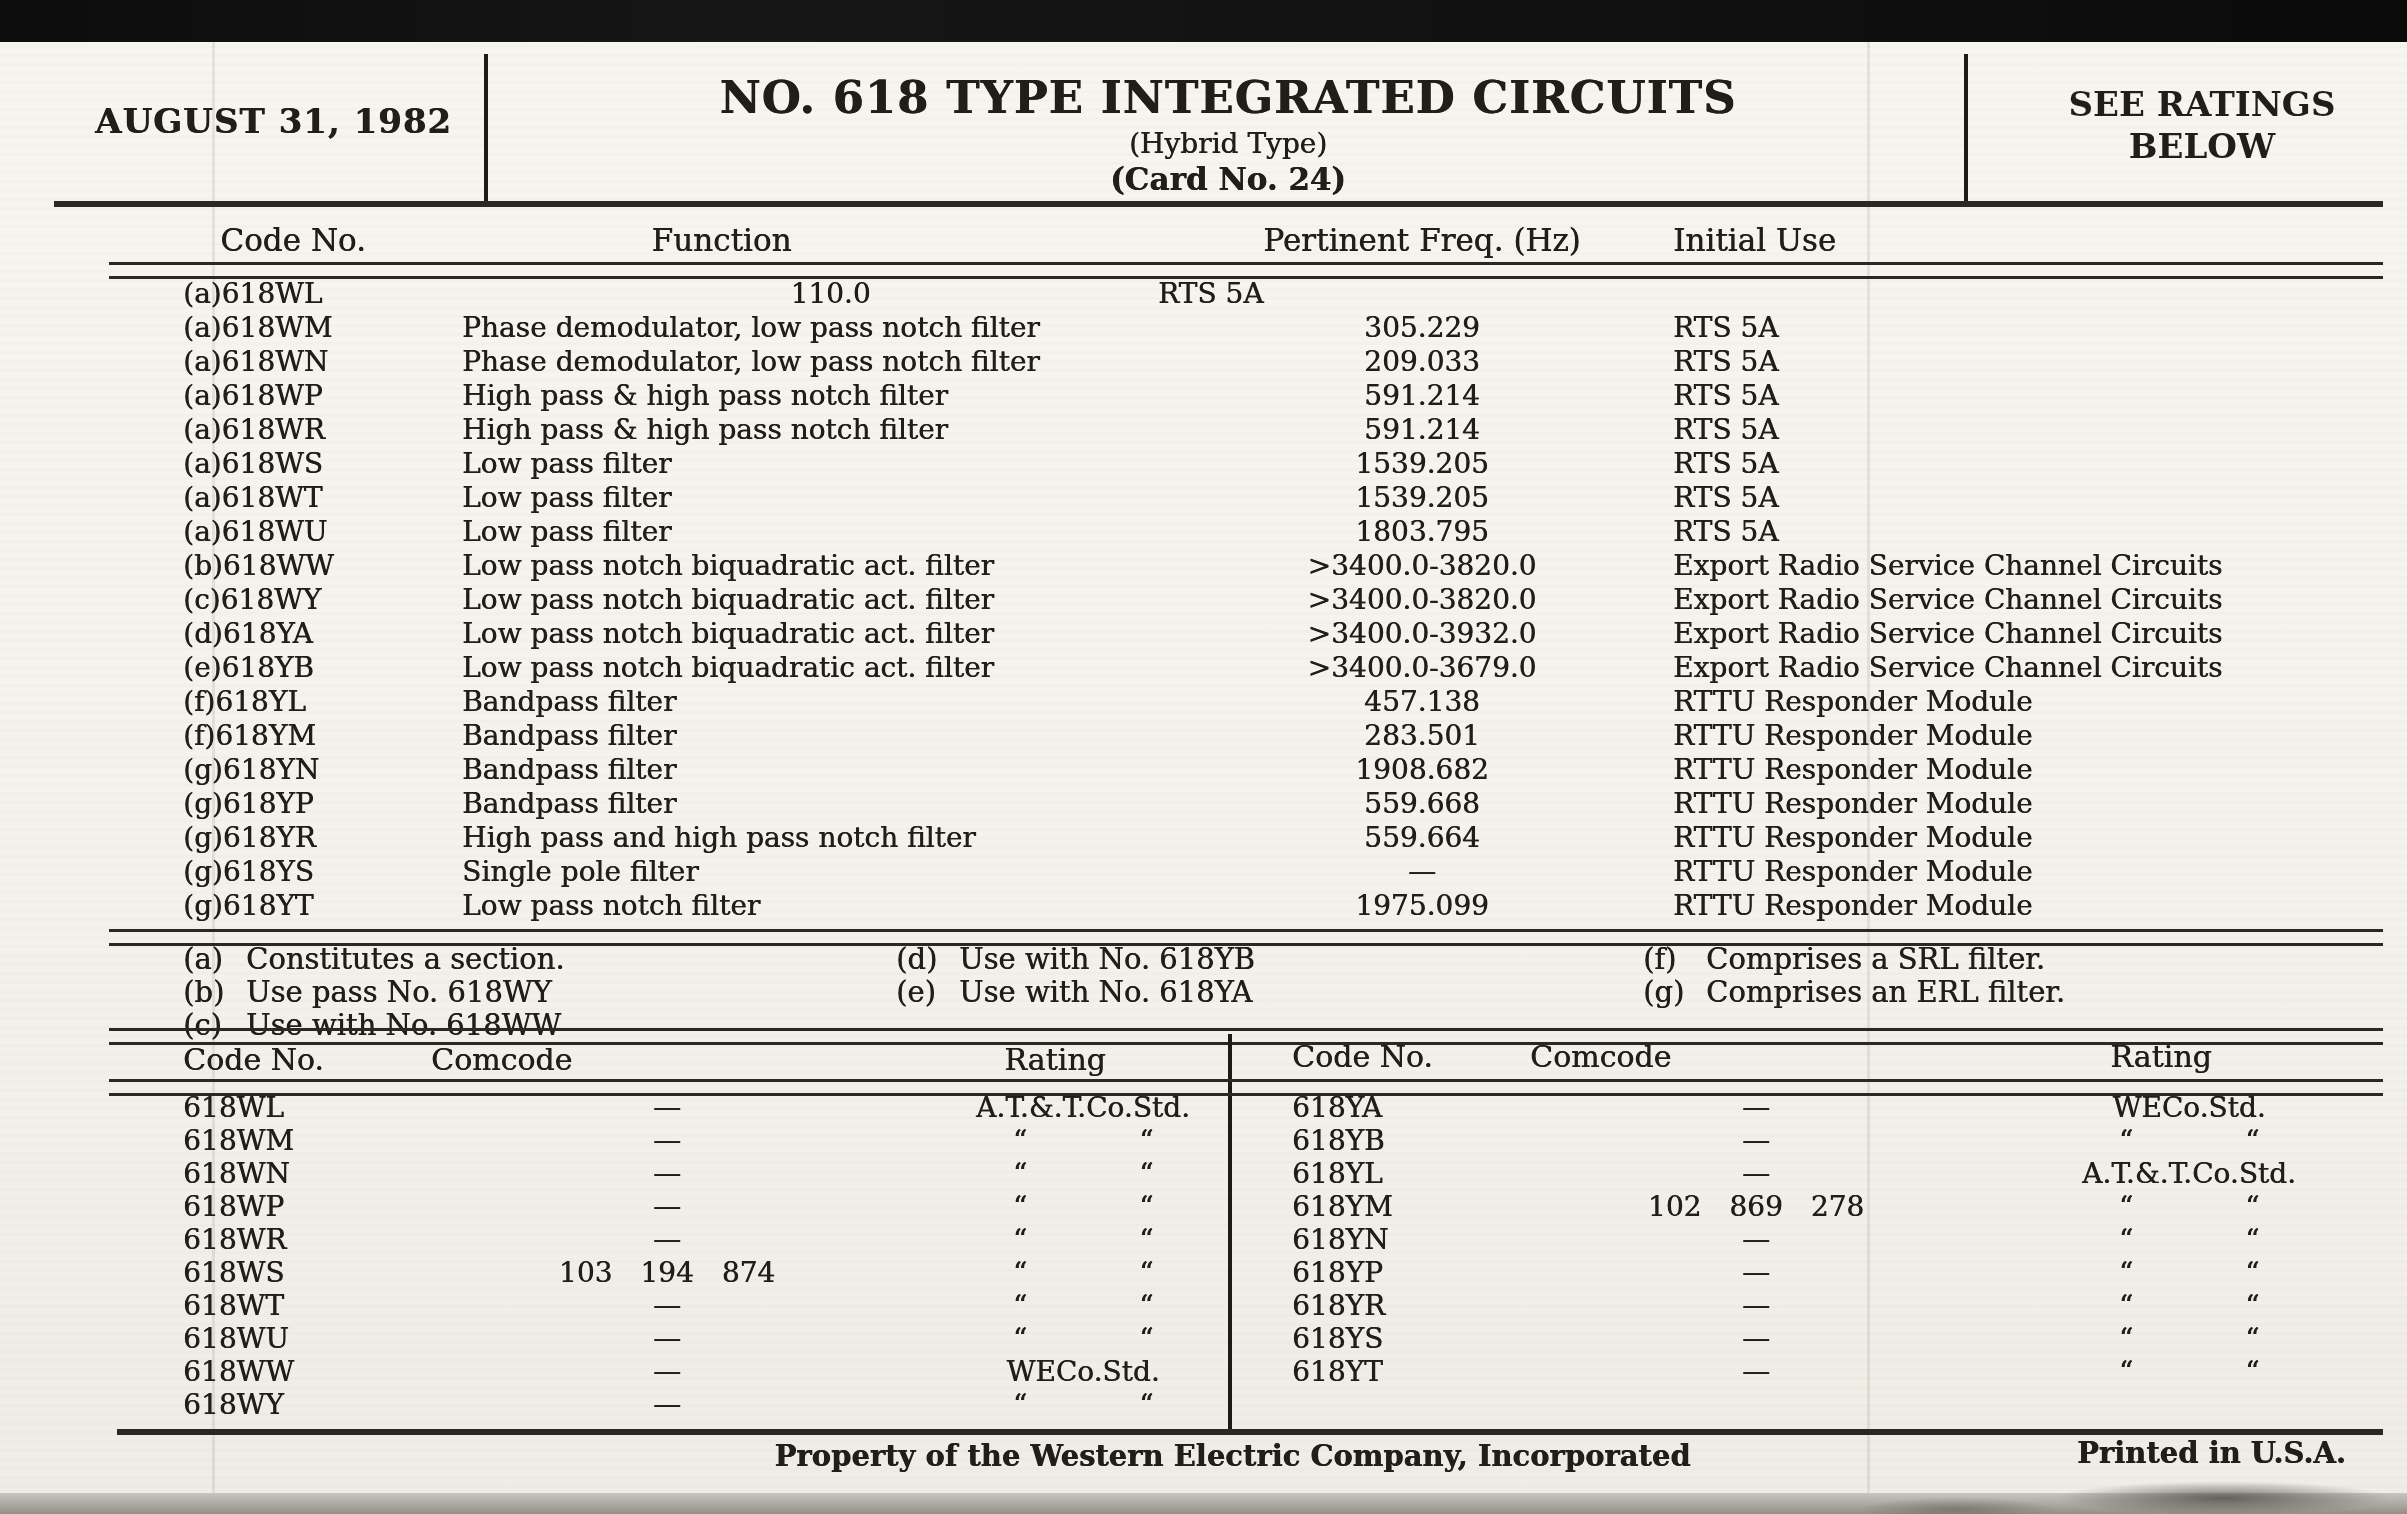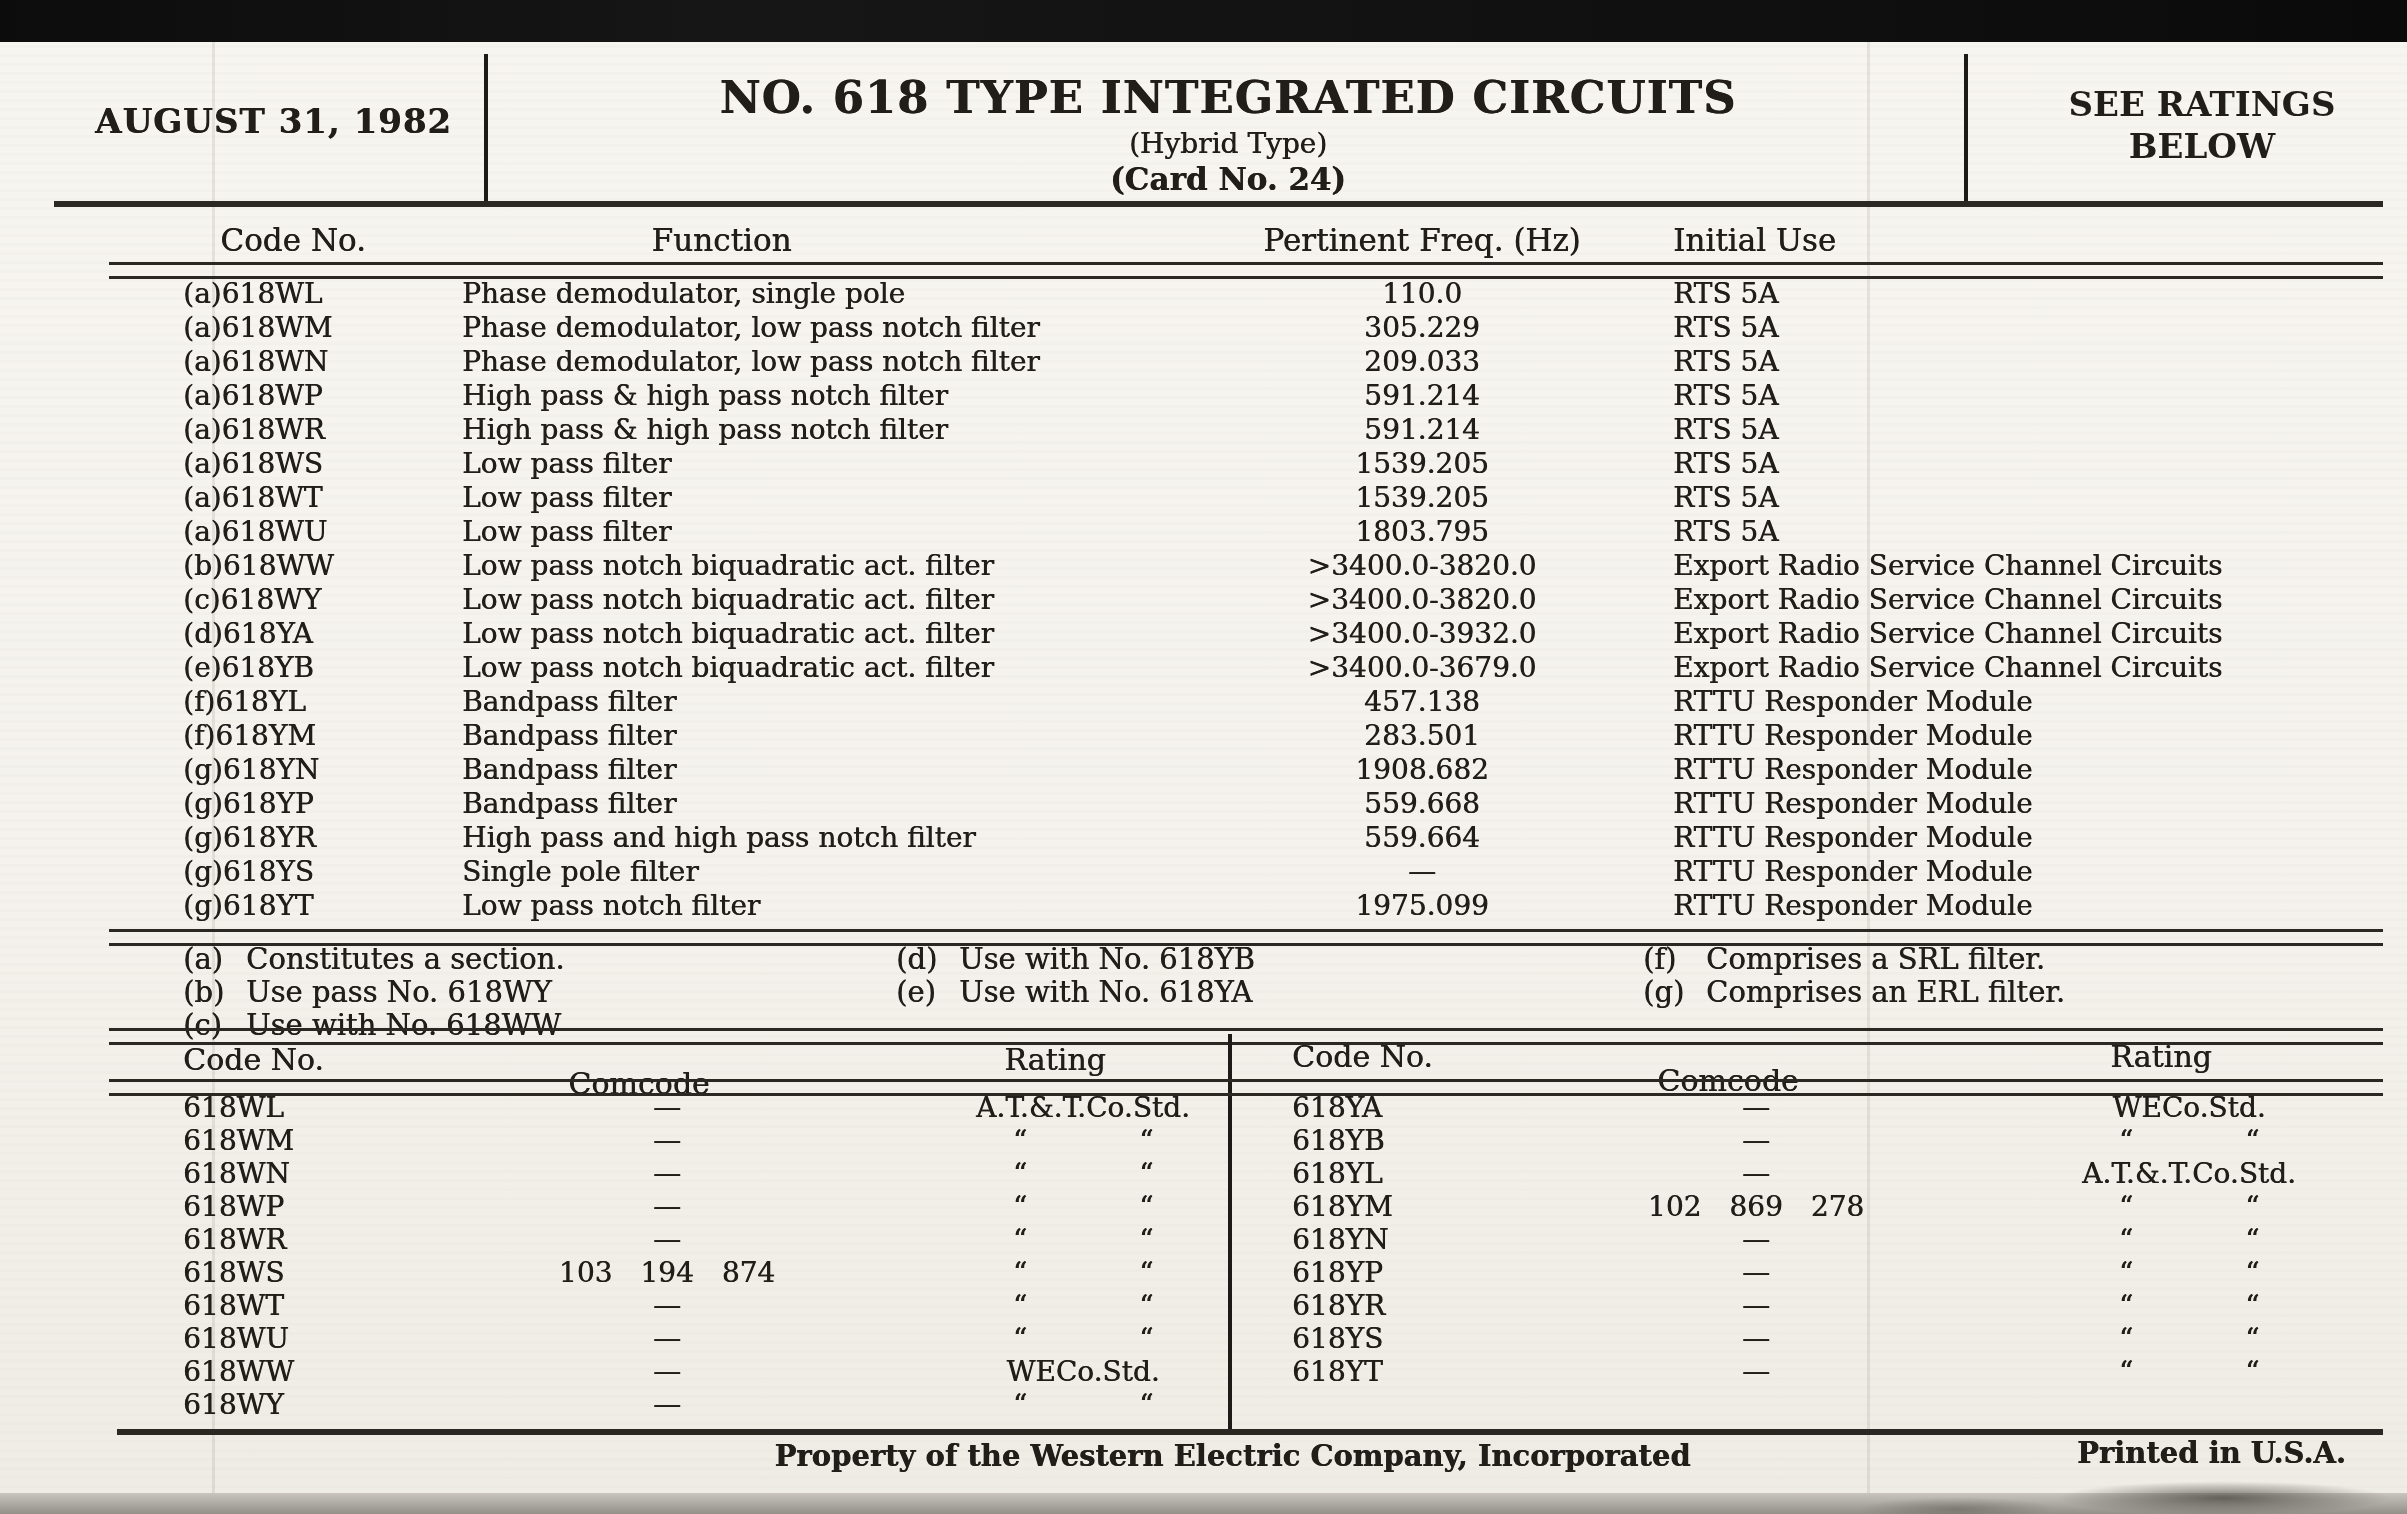--- a/index.html
+++ b/index.html
@@ -70,21 +70,21 @@
   .fncol.f3{left:1460px;}
   .fnitem{display:flex;line-height:33px;}
   .fnmark{width:63px;}
 
   
   .bt-grid-l{display:grid;grid-template-columns:248px 416px 1fr;}
   .bt-grid-r{display:grid;grid-template-columns:238px 396px 1fr;}
   .bt-head{position:absolute;font-size:30px;}
   .bt-head-l{left:183px;top:1042px;width:1040px;}
   .bt-head-r{left:1292px;top:1039px;width:1084px;}
-  .bt-head .h-com{text-align:center;margin-top:24px;}
+  .bt-head .h-com{}
   .bt-head-l .h-rat{text-align:center;padding-left:40px;}
   .bt-head-r .h-rat{text-align:center;padding-left:20px;}
   .bt-rows{position:absolute;font-size:28px;}
   .bt-rows-l{left:183px;top:1091px;width:1040px;}
   .bt-rows-r{left:1292px;top:1091px;width:1084px;}
   .brow{height:33px;align-items:center;gap:28px;}
   .brow .c-com{text-align:center;white-space:pre;}
   .bt-rows-l .c-rat{text-align:center;padding-left:40px;white-space:pre;}
   .bt-rows-r .c-rat{text-align:center;padding-left:20px;white-space:pre;}
 
@@ -122,21 +122,20 @@
     <span class="h-fn">Function</span>
     <span class="h-freq">Pertinent Freq. (Hz)</span>
     <span class="h-use">Initial Use</span>
   </div>
   <div class="dbl dbl-a"></div>
 
   <div class="mt-rows ink">
 
       <div class="trow mt-grid">
         <span class="c-code">(a)618WL</span>
-        <span class="c-fn">Phase demodulator, single pole</span>
         <span class="c-freq">110.0</span>
         <span class="c-use">RTS 5A</span>
       </div>
 
       <div class="trow mt-grid">
         <span class="c-code">(a)618WM</span>
         <span class="c-fn">Phase demodulator, low pass notch filter</span>
         <span class="c-freq">305.229</span>
         <span class="c-use">RTS 5A</span>
       </div>

